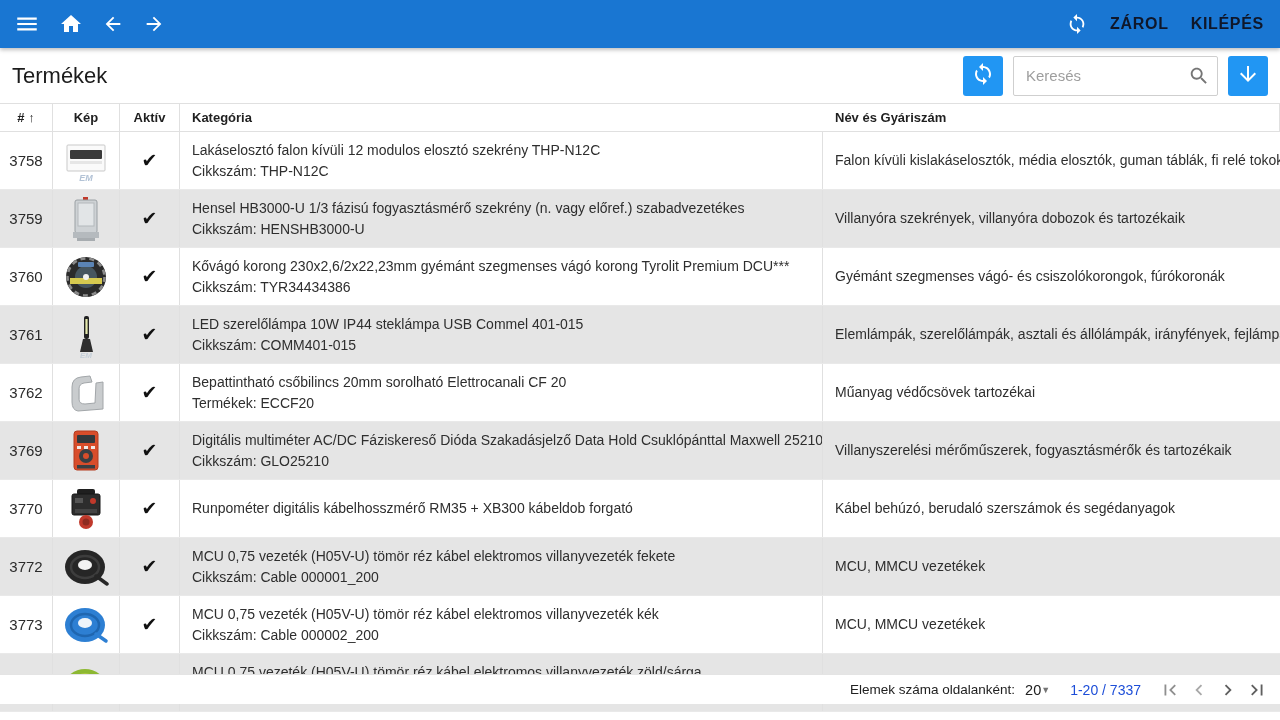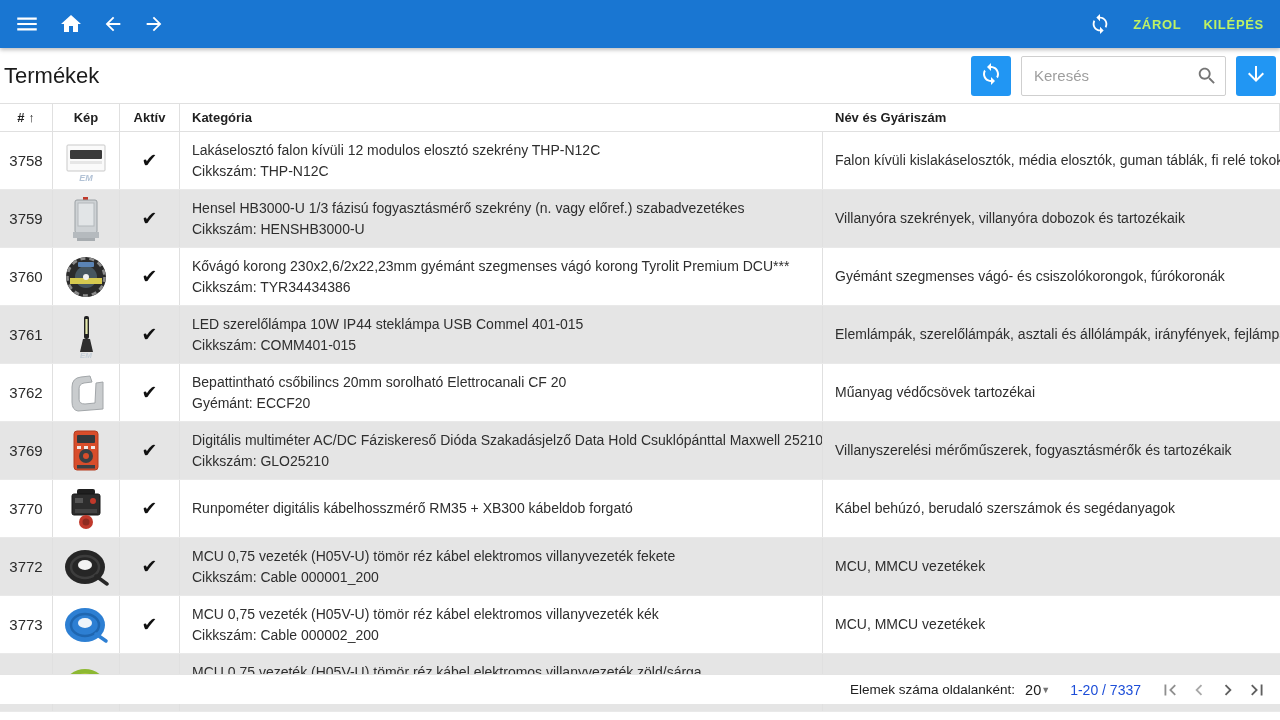--- a/index.html
+++ b/index.html
@@ -10,26 +10,26 @@
   
   .appbar { height:48px; background:var(--c-appbar); display:flex; align-items:center;
     justify-content:space-between; padding:0 16px 0 14px; position:relative; z-index:5;
     box-shadow:0 2px 4px rgba(0,0,0,.25); }
   .appbar-left, .appbar-right { display:flex; align-items:center; }
   .appbar-left { gap:19px; }
   .appbar-right { gap:22px; }
   .icon-btn { background:none; border:none; cursor:pointer; display:flex; align-items:center;
     justify-content:center; padding:0; }
   .icon-btn svg { display:block; }
-  .appbar-text-btn { background:none; border:none; color:#bef264; font-family:inherit;
-    font-size:13px; font-weight:700; letter-spacing:.7px; cursor:pointer; }
+  .appbar-text-btn { background:none; border:none; color:#0f172a; font-family:inherit;
+    font-size:16px; font-weight:700; letter-spacing:.7px; cursor:pointer; }
 
   
   .page-header { height:55px; display:flex; align-items:center; justify-content:space-between;
-    padding:0 4px; background:#fff; }
+    padding:0 12px; background:#fff; }
   .page-title { font-size:22px; font-weight:500; color:#1b1b1b; }
   .header-actions { display:flex; align-items:center; gap:10px; }
   .sq-btn { width:40px; height:40px; background:var(--c-accent); border:none; border-radius:3px;
     display:flex; align-items:center; justify-content:center; cursor:pointer; }
   .search-box { position:relative; width:205px; height:40px; }
   .search-box input { width:100%; height:100%; border:1px solid #cfcfcf; border-radius:2px;
     padding:0 34px 0 12px; font-size:15px; font-family:inherit; color:#333; outline:none; }
   .search-box input::placeholder { color:#9e9e9e; }
   .search-icon-wrap { position:absolute; right:8px; top:9px; }
 
@@ -268,21 +268,21 @@
               <path d="M16 20 L16 30" stroke="#b4b8bb" stroke-width="1"></path>
             </svg>
           </span>
     </div>
     <div class="cell b-r c-center">
       <span class="check">✔</span>
     </div>
     <div class="cell b-r c-left">
       <div class="c-name-inner">
         <div class="name-line">Bepattintható csőbilincs 20mm sorolható Elettrocanali CF 20</div>
-        <div class="sku-line">Gyémánt: ECCF20</div>
+        <div class="sku-line">Termékek: ECCF20</div>
       </div>
     </div>
     <div class="cell c-left">
       <span class="c-cat-text">Műanyag védőcsövek tartozékai</span>
     </div>
   </div>
 
   <div class="trow row alt">
     <div class="cell b-r c-center c-id">3769</div>
     <div class="cell b-r c-center">

